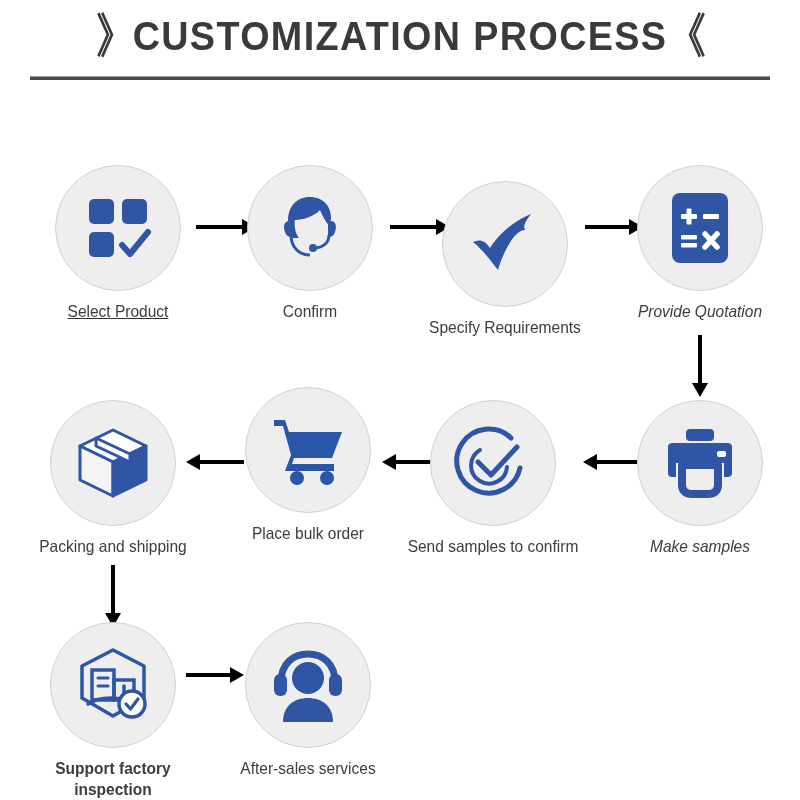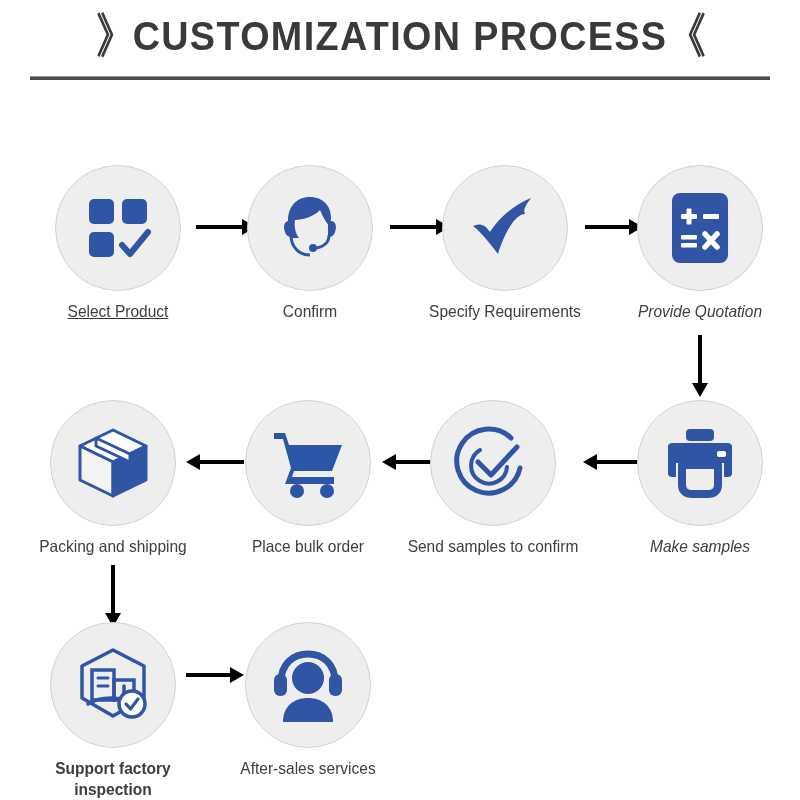--- a/index.html
+++ b/index.html
@@ -177,21 +177,21 @@
     </span>
   </div>
   <div class="step-label">Confirm</div>
 </div>
 
 <div class="arrow-h right" style="left:390px; top:218px; width:60px;">
   <div class="shaft"></div>
     <div class="head"></div>
 </div>
 
-<div class="step" style="left:505px; top:165px;">
+<div class="step" style="left:505px; top:181px;">
   <div class="circle">
     <span>
       <svg width="76" height="76" viewBox="0 0 76 76">
         <path d="M6 36 C12 33 18 34 23 42 C30 30 46 15 64 8 C58 16 56 20 58 24 C54 24 50 27 46 32 C40 40 34 53 31 64 C24 55 15 43 6 36 Z" fill="#2F55A4"></path>
       </svg>
     </span>
   </div>
   <div class="step-label wide">Specify Requirements</div>
 </div>
 
@@ -235,21 +235,21 @@
     </span>
   </div>
   <div class="step-label wide">Packing and shipping</div>
 </div>
 
 <div class="arrow-h left" style="left:186px; top:453px; width:58px;">
   <div class="shaft"></div>
     <div class="head"></div>
 </div>
 
-<div class="step" style="left:308px; top:400px;">
+<div class="step" style="left:308px; top:387px;">
   <div class="circle">
     <span>
       <svg width="76" height="72" viewBox="0 0 76 72">
         <path d="M4 6 L15 6 L19 18 L72 18 L62 44 L24 44 L22 50 L64 50 L64 57 L15 57 L21 41 L13 12 L4 12 Z" fill="#2B55A8"></path>
         <circle cx="27" cy="64" r="7" fill="#2B55A8"></circle>
         <circle cx="57" cy="64" r="7" fill="#2B55A8"></circle>
       </svg>
     </span>
   </div>
   <div class="step-label wide">Place bulk order</div>

